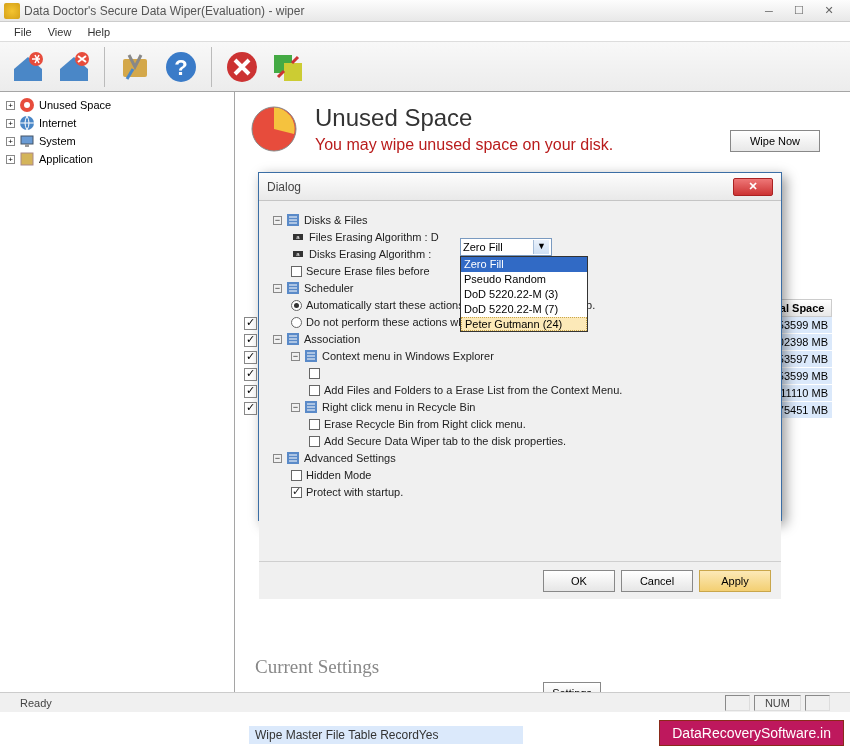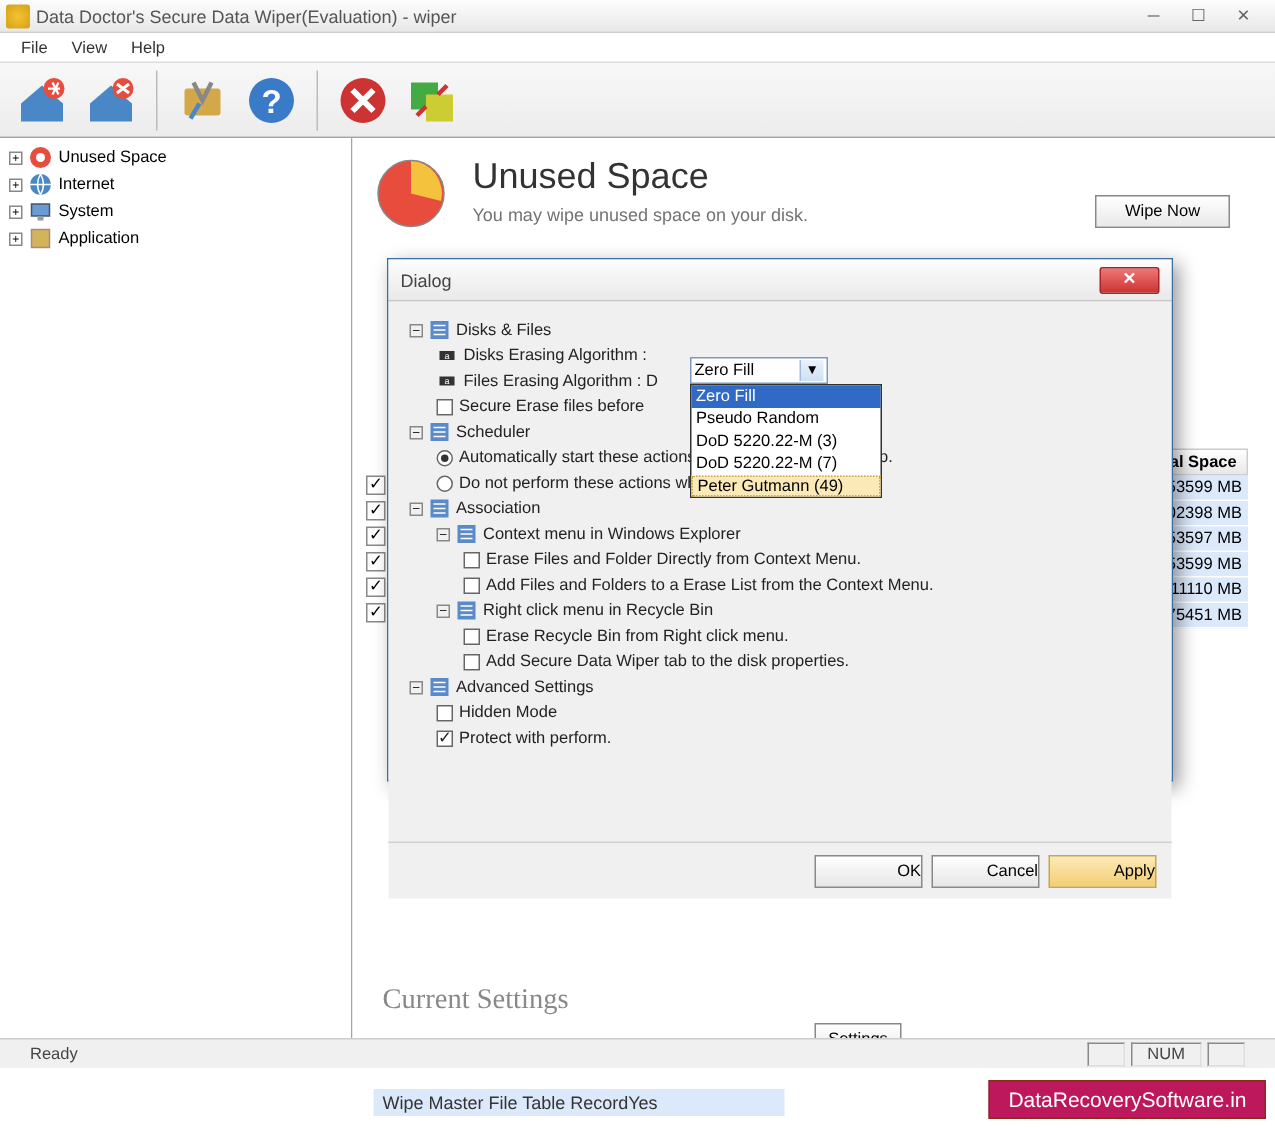--- a/index.html
+++ b/index.html
@@ -25,21 +25,21 @@
 .main { display: flex; height: 610px; }
 .sidebar { width: 235px; border-right: 1px solid #a5a5a5; padding: 4px; background: #fff; }
 .tree-item { display: flex; align-items: center; gap: 4px; padding: 1px 2px; cursor: pointer; }
 .tree-item .plus { width: 9px; height: 9px; border: 1px solid #888; font-size: 8px; line-height: 7px; text-align: center; }
 .tree-item .ticon { width: 16px; height: 16px; }
 .content { flex: 1; padding: 12px 14px; background: #fff; }
 
 .header-block { display: flex; align-items: flex-start; gap: 16px; margin-bottom: 20px; }
 .header-block .hicon { width: 50px; height: 50px; flex-shrink: 0; }
 .header-block h1 { font-family: "Trebuchet MS", sans-serif; font-size: 24px; font-weight: normal; color: #333; }
-.header-block .sub { font-size: 12px; color: #737373; margin-top: 4px; }
+.header-block .sub { font-size: 16px; color: #b91c1c; margin-top: 4px; }
 .wipe-now-btn { position: absolute; right: 30px; top: 130px; width: 90px; height: 22px; background: linear-gradient(#fff,#e8e8e8); border: 1px solid #888; text-align: center; line-height: 20px; cursor: pointer; }
 
 .data-row { background: #dbe9fb; height: 18px; line-height: 18px; margin-bottom: 6px; padding: 0 6px; color: #333; font-size: 12px; font-family: "Trebuchet MS", sans-serif; display: flex; align-items: center; margin-top: 44px; }
 .settings-btn-area { display: flex; gap: 20px; }
 .std-btn { width: 58px; height: 22px; background: linear-gradient(#fff,#e8e8e8); border: 1px solid #888; text-align: center; line-height: 20px; cursor: pointer; font-size: 11px; }
 
 .right-table { position: absolute; right: 18px; top: 299px; width: 76px; }
 .right-table .thead { background: linear-gradient(#fff,#e8e8e8); border: 1px solid #ccc; height: 18px; line-height: 16px; text-align: center; font-size: 11px; font-weight: bold; }
 .right-table .tcell { background: #dbe9fb; height: 17px; line-height: 17px; text-align: right; padding-right: 4px; font-size: 11px; border-bottom: 1px solid #fff;}
 
@@ -55,21 +55,21 @@
 
 .watermark { position: absolute; right: 6px; bottom: 6px; background: #be185d; color: #fff; padding: 4px 12px; font-size: 14px; font-family: Arial; border: 1px solid #8a2a1a; }
 
 
 .dialog { position: absolute; left: 258px; top: 172px; width: 524px; height: 349px; background: #f0f0f0; border: 1px solid #3b6ea5; box-shadow: 4px 4px 12px rgba(0,0,0,.4); }
 .dialog .dlg-titlebar { height: 28px; background: linear-gradient(#fdfdfd,#e9e9e9); border-bottom: 1px solid #c5c5c5; display: flex; align-items: center; padding: 0 8px; }
 .dialog .dlg-title { flex: 1; font-size: 12px; color: #444; }
 .dialog .dlg-close { width: 40px; height: 18px; background: linear-gradient(#e77, #c33); border: 1px solid #a22; border-radius: 2px; color: #fff; text-align: center; line-height: 15px; cursor: pointer; font-weight: bold; }
 .dialog .dlg-body { padding: 10px 14px; height: 360px; overflow: hidden; background: #f0f0f0; }
 .dialog .dlg-footer { height: 38px; border-top: 1px solid #cfcfcf; display: flex; align-items: center; justify-content: flex-end; gap: 6px; padding: 0 10px; background: #f0f0f0; }
-.dlg-btn { width: 72px; height: 22px; background: linear-gradient(#fff,#e6e6e6); border: 1px solid #888; text-align: right; line-height: 20px; cursor: pointer; font-size: 11px; }
+.dlg-btn { width: 72px; height: 22px; background: linear-gradient(#fff,#e6e6e6); border: 1px solid #888; text-align: center; line-height: 20px; cursor: pointer; font-size: 11px; }
 .dlg-btn.primary { background: linear-gradient(#fce9b8,#f3cf72); border: 1px solid #c9a64b; }
 
 
 .dtree { font-size: 11px; color: #222; }
 .dtree .node { display: flex; align-items: center; height: 16px; margin: 1px 0;}
 .dtree .exp { width: 9px; height: 9px; border: 1px solid #888; font-size: 9px; line-height: 7px; text-align: center; margin-right: 4px; flex-shrink: 0; }
 .dtree .nicon { width: 14px; height: 14px; margin-right: 4px; flex-shrink: 0; }
 .dtree .chk { width: 11px; height: 11px; border: 1px solid #666; background: #fff; margin-right: 4px; flex-shrink: 0; position: relative;}
 .dtree .chk.checked::after{content:"✓"; position:absolute; top:-3px; left:0; font-size:11px;}
 .dtree .radio { width: 11px; height: 11px; border: 1px solid #666; border-radius: 50%; background: #fff; margin-right: 4px; flex-shrink: 0; position: relative;}
@@ -253,28 +253,28 @@
             <rect x="1" y="1" width="12" height="12" fill="#5a8ac8"></rect>
             <path d="M3 4h8M3 7h8M3 10h8" stroke="#fff"></path>
           </svg>
           <span>Disks &amp; Files</span>
         </div>
       <div class="node indent1">
           <svg class="nicon">
             <rect x="2" y="4" width="10" height="6" fill="#333"></rect>
             <text x="7" y="9" fill="#fff" font-size="6" text-anchor="middle">a</text>
           </svg>
-          <span>Disks Erasing Algorithm :</span>
+          <span>Files Erasing Algorithm : D</span>
         </div>
       <div class="node indent1">
           <svg class="nicon">
             <rect x="2" y="4" width="10" height="6" fill="#333"></rect>
             <text x="7" y="9" fill="#fff" font-size="6" text-anchor="middle">a</text>
           </svg>
-          <span>Files Erasing Algorithm : D</span>
+          <span>Disks Erasing Algorithm :</span>
         </div>
       <div class="node indent1">
           <span class="chk"></span>
           <span>Secure Erase files before</span>
         </div>
 
       <div class="node">
           <span class="exp">−</span>
           <svg class="nicon">
             <rect x="1" y="1" width="12" height="12" fill="#5a8ac8"></rect>
@@ -302,21 +302,20 @@
       <div class="node indent1">
           <span class="exp">−</span>
           <svg class="nicon">
             <rect x="1" y="1" width="12" height="12" fill="#5a8ac8"></rect>
             <path d="M3 4h8M3 7h8M3 10h8" stroke="#fff"></path>
           </svg>
           <span>Context menu in Windows Explorer</span>
         </div>
       <div class="node indent2">
           <span class="chk"></span>
-          <span>Erase Files and Folder Directly from Context Menu.</span>
         </div>
       <div class="node indent2">
           <span class="chk"></span>
           <span>Add Files and Folders to a Erase List from the Context Menu.</span>
         </div>
       <div class="node indent1">
           <span class="exp">−</span>
           <svg class="nicon">
             <rect x="1" y="1" width="12" height="12" fill="#5a8ac8"></rect>
             <path d="M3 4h8M3 7h8M3 10h8" stroke="#fff"></path>
@@ -339,34 +338,34 @@
             <path d="M3 4h8M3 7h8M3 10h8" stroke="#fff"></path>
           </svg>
           <span>Advanced Settings</span>
         </div>
       <div class="node indent1">
           <span class="chk"></span>
           <span>Hidden Mode</span>
         </div>
       <div class="node indent1">
           <span class="chk checked"></span>
-          <span>Protect with perform.</span>
+          <span>Protect with startup.</span>
         </div>
     </div>
   </div>
   <div class="dlg-footer">
     <div class="dlg-btn">OK</div>
     <div class="dlg-btn">Cancel</div>
     <div class="dlg-btn primary">Apply</div>
   </div>
 </div>
 
 <div class="combo">
   <span>Zero Fill</span>
   <span class="arrow">▼</span>
 </div>
 <div class="combo-list">
   <div class="opt hl">Zero Fill</div>
   <div class="opt">Pseudo Random</div>
   <div class="opt">DoD 5220.22-M (3)</div>
   <div class="opt">DoD 5220.22-M (7)</div>
-  <div class="opt sel">Peter Gutmann (49)</div>
+  <div class="opt sel">Peter Gutmann (24)</div>
 </div>
 
 </body></html>

